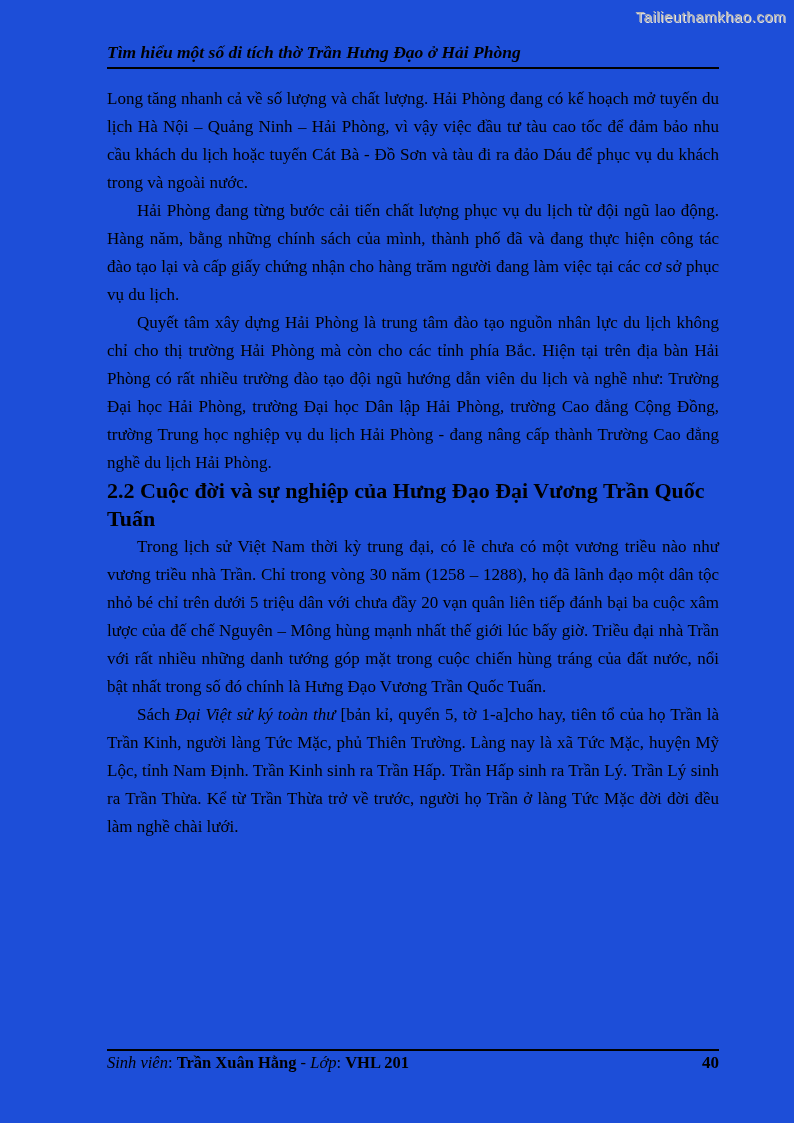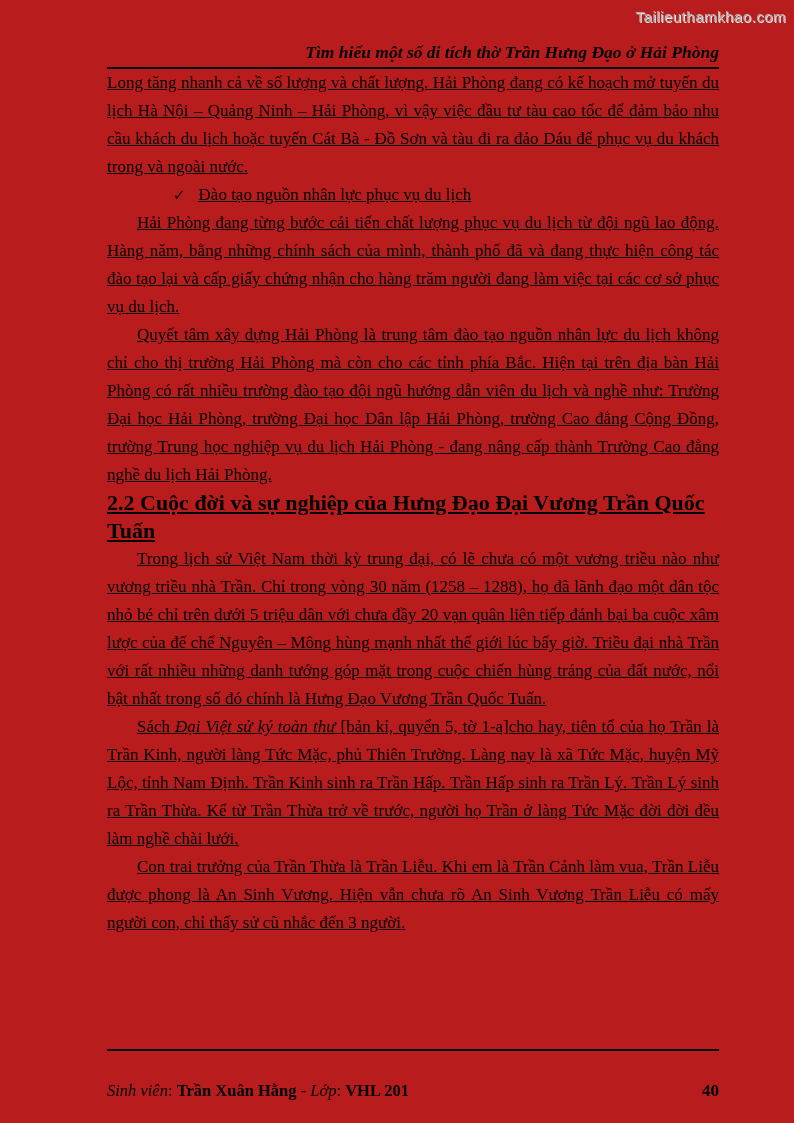--- a/index.html
+++ b/index.html
@@ -1,21 +1,21 @@
 <!DOCTYPE html>
 <html><head>
 <meta charset="utf-8">
 <style>
   * { margin: 0; padding: 0; box-sizing: border-box; }
   html, body { background: #ffffff; }
   .page {
     position: relative;
     width: 794px;
     height: 1123px;
-    background: #b91c1c;
+    background: #1d4ed8;
     font-family: "Liberation Serif", "DejaVu Serif", serif;
     color: #000000;
     overflow: hidden;
   }
   .watermark {
     position: absolute;
     top: 8px;
     right: 8px;
     font-family: "Liberation Sans", "DejaVu Sans", sans-serif;
     font-size: 15px;
@@ -24,34 +24,34 @@
     letter-spacing: 0.5px;
   }
   .content {
     position: absolute;
     left: 107px;
     top: 0;
     width: 612px;
   }
   .running-header {
     margin-top: 42px;
-    text-align: right;
+    text-align: left;
     border-bottom: 2px solid #000000;
     padding-bottom: 4px;
   }
   .running-header .title {
     font-size: 17.5px;
     font-weight: bold;
     font-style: italic;
   }
   .doc-body {
+    margin-top: 16px;
     font-size: 17px;
     line-height: 28px;
     text-align: justify;
-    text-decoration: underline;
   }
   .para { text-indent: 30px; }
   .para.no-indent { text-indent: 0; }
   .bullet-line {
     padding-left: 66px;
     text-align: left;
   }
   .bullet-line .check {
     display: inline-block;
     margin-right: 13px;
@@ -65,64 +65,60 @@
     text-align: left;
   }
   .book-title { font-style: italic; }
   .citation { font-size: 17px; }
   .page-footer {
     position: absolute;
     left: 107px;
     top: 1049px;
     width: 612px;
     border-top: 2px solid #000000;
-    padding-top: 22px;
+    padding-top: 2px;
     display: flex;
     justify-content: space-between;
     align-items: baseline;
     font-size: 16.5px;
   }
   .page-footer .it { font-style: italic; }
   .page-footer .bd { font-weight: bold; }
-  .page-footer .page-num { font-weight: bold; font-size: 17px; margin-top: 8px; }
+  .page-footer .page-num { font-weight: bold; font-size: 17px; }
   .footer-left span { white-space: pre-wrap; }
 </style>
 </head>
 <body>
 
 <div class="page">
 
   <div class="watermark">Tailieuthamkhao.com</div>
 
   <div class="content">
 
     <div class="running-header">
       <span class="title">Tìm hiểu một số di tích thờ Trần Hưng Đạo ở Hải Phòng</span>
     </div>
 
     <div class="doc-body">
 
       <p class="para no-indent">Long tăng nhanh cả về số lượng và chất lượng. Hải Phòng đang có kế hoạch mở tuyến du lịch Hà Nội – Quảng Ninh – Hải Phòng, vì vậy việc đầu tư tàu cao tốc để đảm bảo nhu cầu khách du lịch hoặc tuyến Cát Bà - Đồ Sơn và tàu đi ra đảo Dáu để phục vụ du khách trong và ngoài nước.</p>
 
-      <div class="bullet-line">
-        <span class="check">✓</span><span>Đào tạo nguồn nhân lực phục vụ du lịch</span>
-      </div>
 
       <p class="para">Hải Phòng đang từng bước cải tiến chất lượng phục vụ du lịch từ đội ngũ lao động. Hàng năm, bằng những chính sách của mình, thành phố đã và đang thực hiện công tác đào tạo lại và cấp giấy chứng nhận cho hàng trăm người đang làm việc tại các cơ sở phục vụ du lịch.</p>
 
       <p class="para">Quyết tâm xây dựng Hải Phòng là trung tâm đào tạo nguồn nhân lực du lịch không chỉ cho thị trường Hải Phòng mà còn cho các tỉnh phía Bắc. Hiện tại trên địa bàn Hải Phòng có rất nhiều trường đào tạo đội ngũ hướng dẫn viên du lịch và nghề như: Trường Đại học Hải Phòng, trường Đại học Dân lập Hải Phòng, trường Cao đẳng Cộng Đồng, trường Trung học nghiệp vụ du lịch Hải Phòng - đang nâng cấp thành Trường Cao đẳng nghề du lịch Hải Phòng.</p>
 
 
       <h2 class="section-heading">2.2 Cuộc đời và sự nghiệp của Hưng Đạo Đại Vương Trần Quốc Tuấn</h2>
 
       <p class="para">Trong lịch sử Việt Nam thời kỳ trung đại, có lẽ chưa có một vương triều nào như vương triều nhà Trần. Chỉ trong vòng 30 năm (1258 – 1288), họ đã lãnh đạo một dân tộc nhỏ bé chỉ trên dưới 5 triệu dân với chưa đầy 20 vạn quân liên tiếp đánh bại ba cuộc xâm lược của đế chế Nguyên – Mông hùng mạnh nhất thế giới lúc bấy giờ. Triều đại nhà Trần với rất nhiều những danh tướng góp mặt trong cuộc chiến hùng tráng của đất nước, nổi bật nhất trong số đó chính là Hưng Đạo Vương Trần Quốc Tuấn.</p>
 
       <p class="para"><span>Sách </span><span class="book-title">Đại Việt sử ký toàn thư </span><span class="citation">[bản kỉ, quyển 5, tờ 1-a]</span><span>cho hay, tiên tổ của họ Trần là Trần Kinh, người làng Tức Mặc, phủ Thiên Trường. Làng nay là xã Tức Mặc, huyện Mỹ Lộc, tỉnh Nam Định. Trần Kinh sinh ra Trần Hấp. Trần Hấp sinh ra Trần Lý. Trần Lý sinh ra Trần Thừa. Kể từ Trần Thừa trở về trước, người họ Trần ở làng Tức Mặc đời đời đều làm nghề chài lưới.</span></p>
 
-      <p class="para">Con trai trưởng của Trần Thừa là Trần Liễu. Khi em là Trần Cảnh làm vua, Trần Liễu được phong là An Sinh Vương. Hiện vẫn chưa rõ An Sinh Vương Trần Liễu có mấy người con, chỉ thấy sử cũ nhắc đến 3 người.</p>
 
     </div>
   </div>
 
   <div class="page-footer">
     <div class="footer-left"><span class="it">Sinh viên</span><span>: </span><span class="bd">Trần Xuân Hằng</span><span> - </span><span class="it">Lớp</span><span>: </span><span class="bd">VHL 201</span></div>
     <div class="page-num">40</div>
   </div>
 
 </div>

